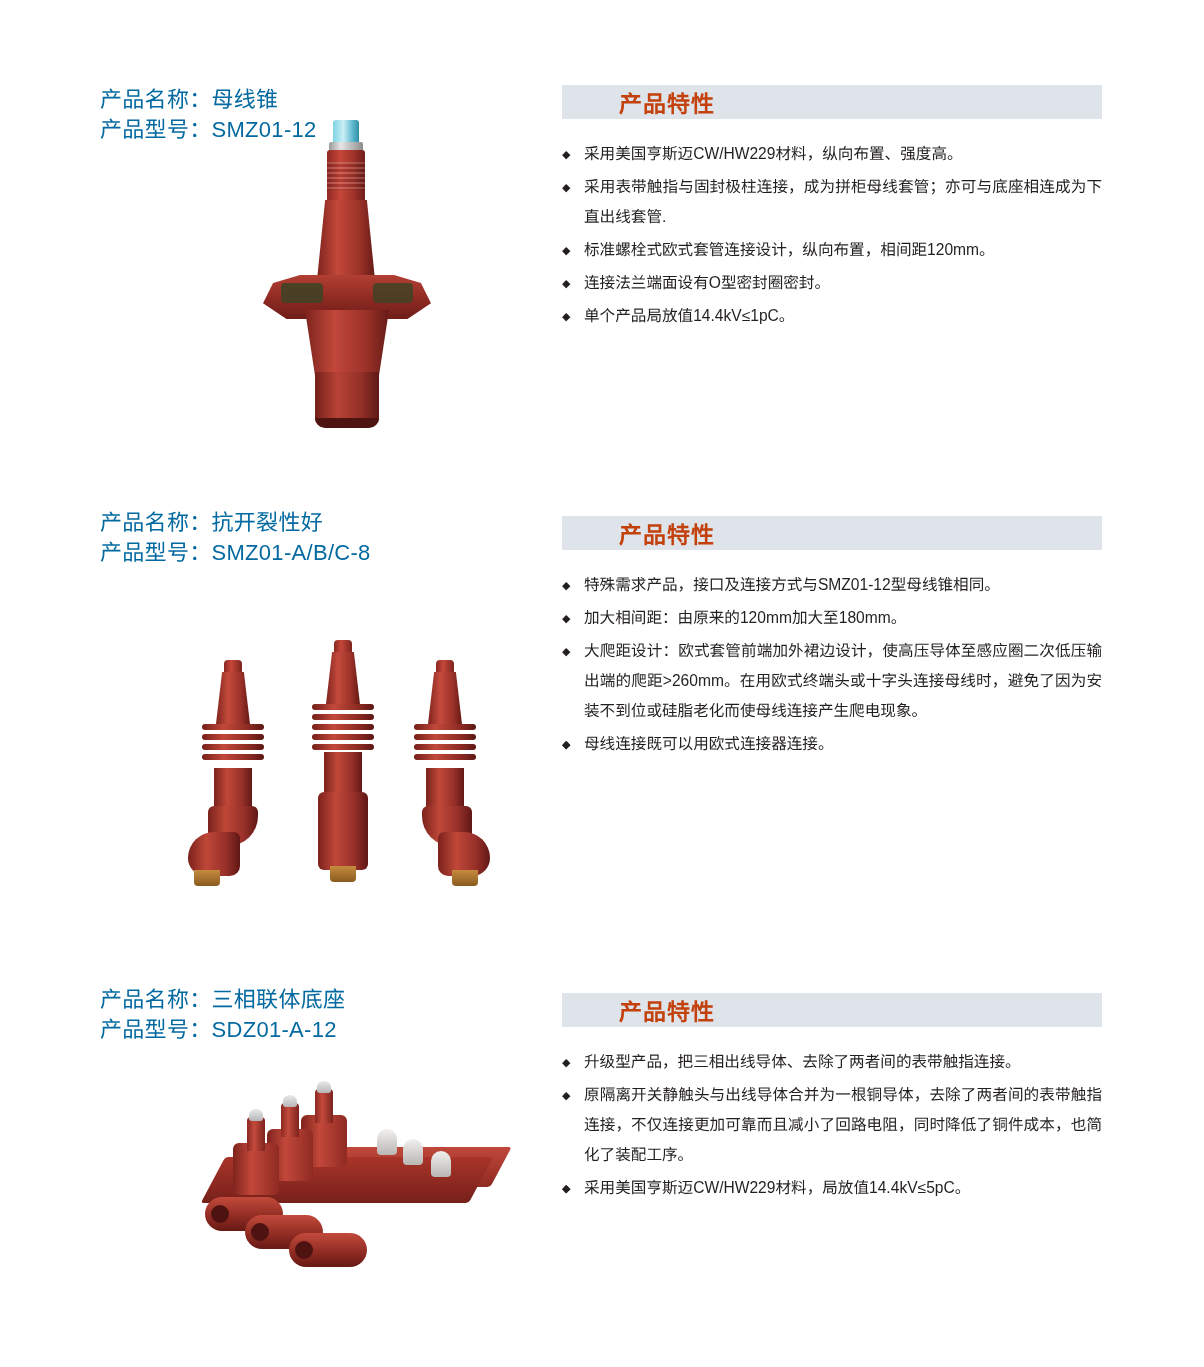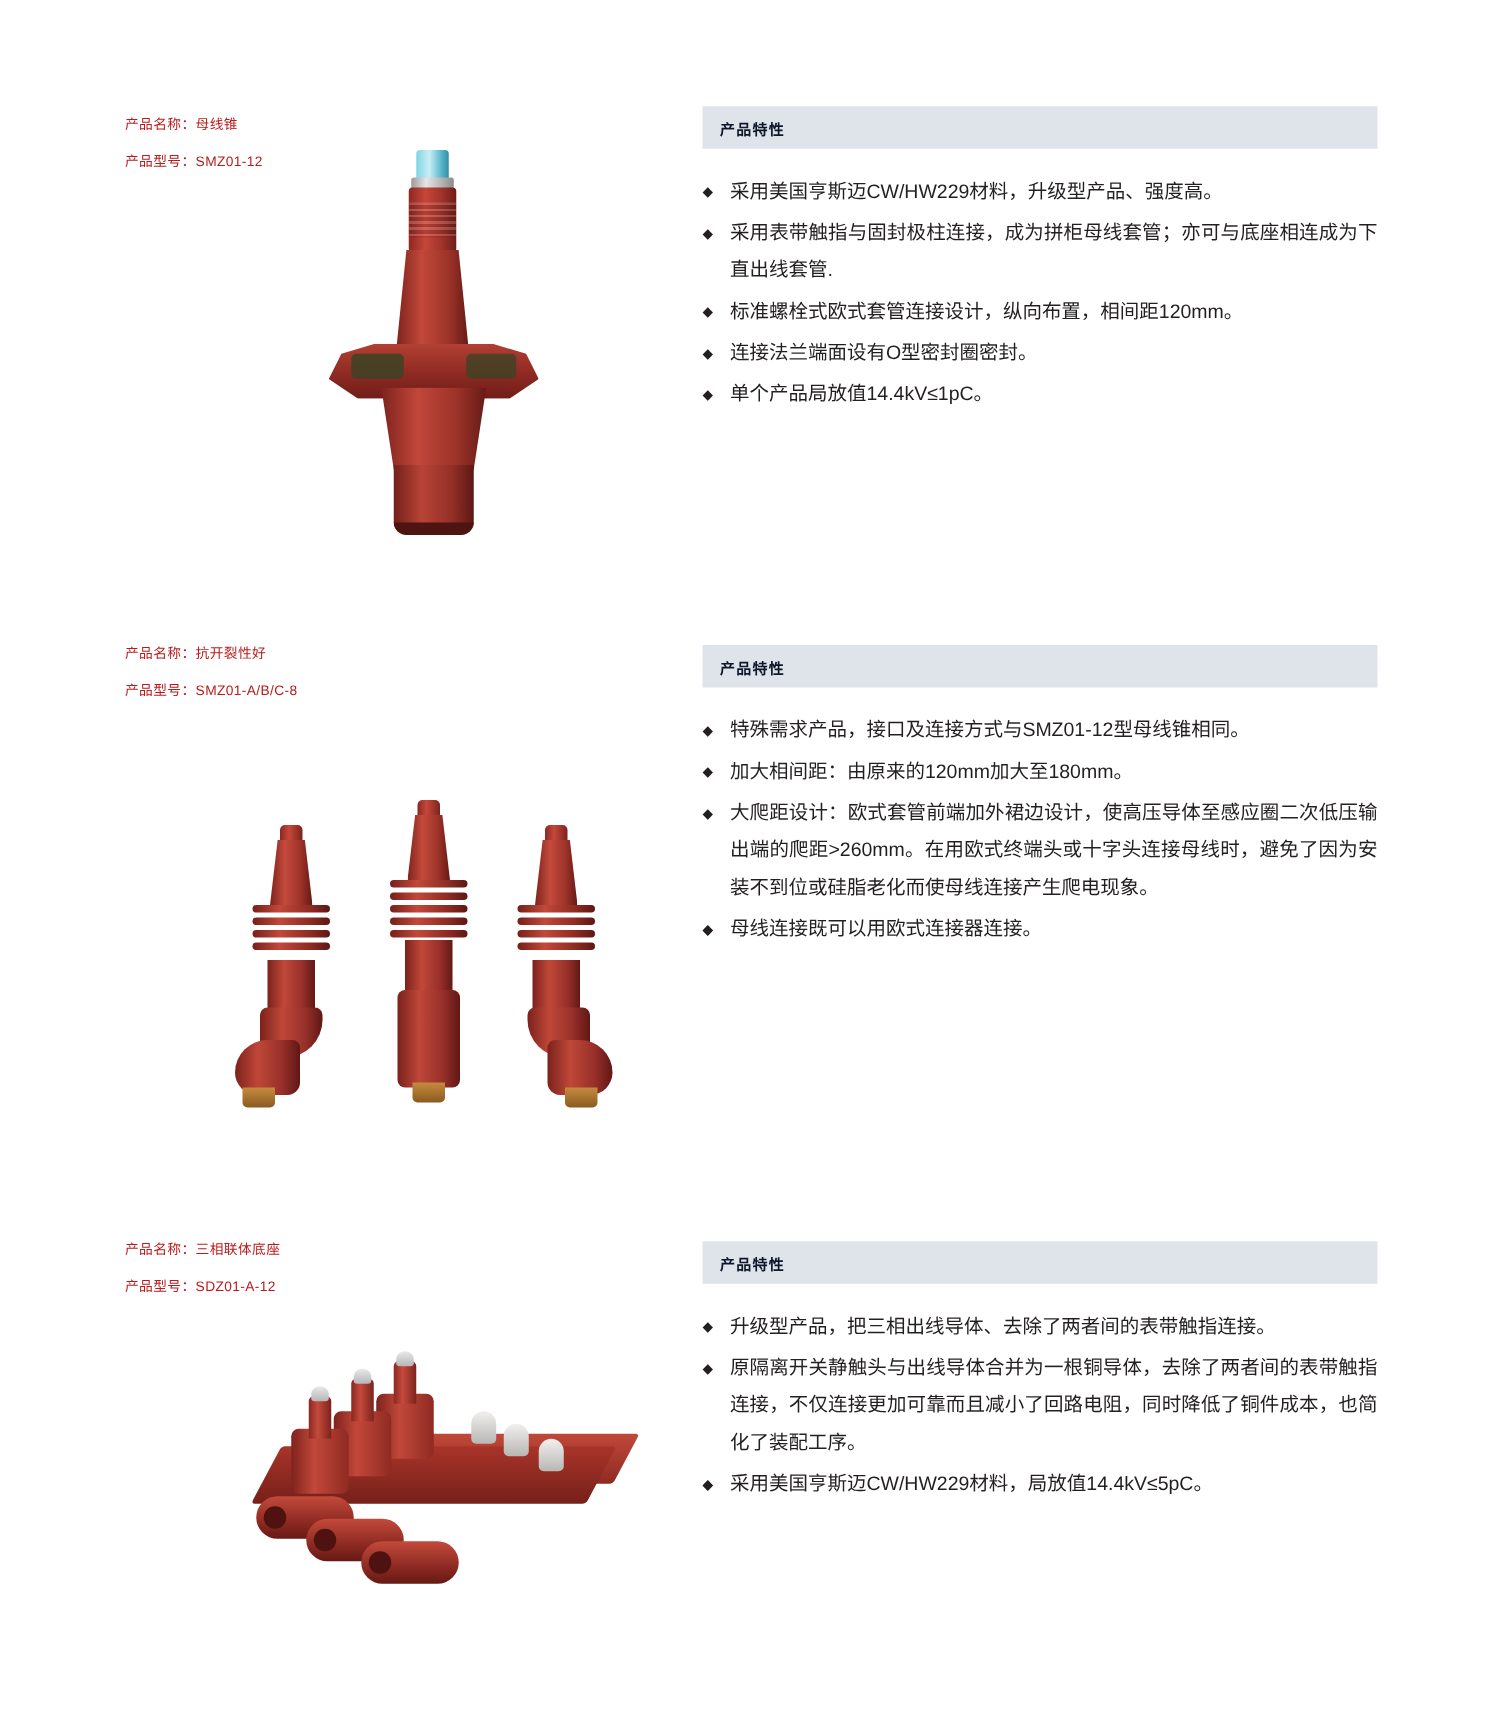--- a/index.html
+++ b/index.html
@@ -35,41 +35,42 @@
     width: 420px;
   }
   .right-col {
     position: absolute;
     left: 562px;
     top: 0;
     width: 540px;
   }
 
   .meta-line {
-    font-size: 11px;
+    font-size: 22px;
     line-height: 30px;
     letter-spacing: 0.3px;
-    color: #b91c1c;
+    color: #0369a1;
     white-space: nowrap;
   }
 
   .feature-header {
     background: #dfe3ea;
     height: 34px;
     width: 540px;
     display: flex;
     align-items: center;
     padding-left: 14px;
     box-sizing: border-box;
   }
   .feature-header .title {
-    font-size: 12px;
+    font-size: 23px;
     font-weight: bold;
     letter-spacing: 1px;
-    color: #0f172a;
+    color: #c2410c;
+    margin-left: 43px;
   }
 
   ul.features {
     list-style: none;
     margin: 0;
     padding: 0;
     margin-top: 20px;
     width: 540px;
   }
   ul.features li {
@@ -280,21 +281,21 @@
     <div class="left-col">
       <div class="meta-line">产品名称：母线锥</div>
       <div class="meta-line">产品型号：SMZ01-12</div>
     </div>
 
     <div class="right-col">
       <div class="feature-header">
         <span class="title">产品特性</span>
       </div>
       <ul class="features">
-        <li><span class="bullet">◆</span><span>采用美国亨斯迈CW/HW229材料，升级型产品、强度高。</span></li>
+        <li><span class="bullet">◆</span><span>采用美国亨斯迈CW/HW229材料，纵向布置、强度高。</span></li>
         <li><span class="bullet">◆</span><span>采用表带触指与固封极柱连接，成为拼柜母线套管；亦可与底座相连成为下直出线套管.</span></li>
         <li><span class="bullet">◆</span><span>标准螺栓式欧式套管连接设计，纵向布置，相间距120mm。</span></li>
         <li><span class="bullet">◆</span><span>连接法兰端面设有O型密封圈密封。</span></li>
         <li><span class="bullet">◆</span><span>单个产品局放值14.4kV≤1pC。</span></li>
       </ul>
     </div>
   </div>
 
   <div class="illus p1">
     <div class="cap"></div>

